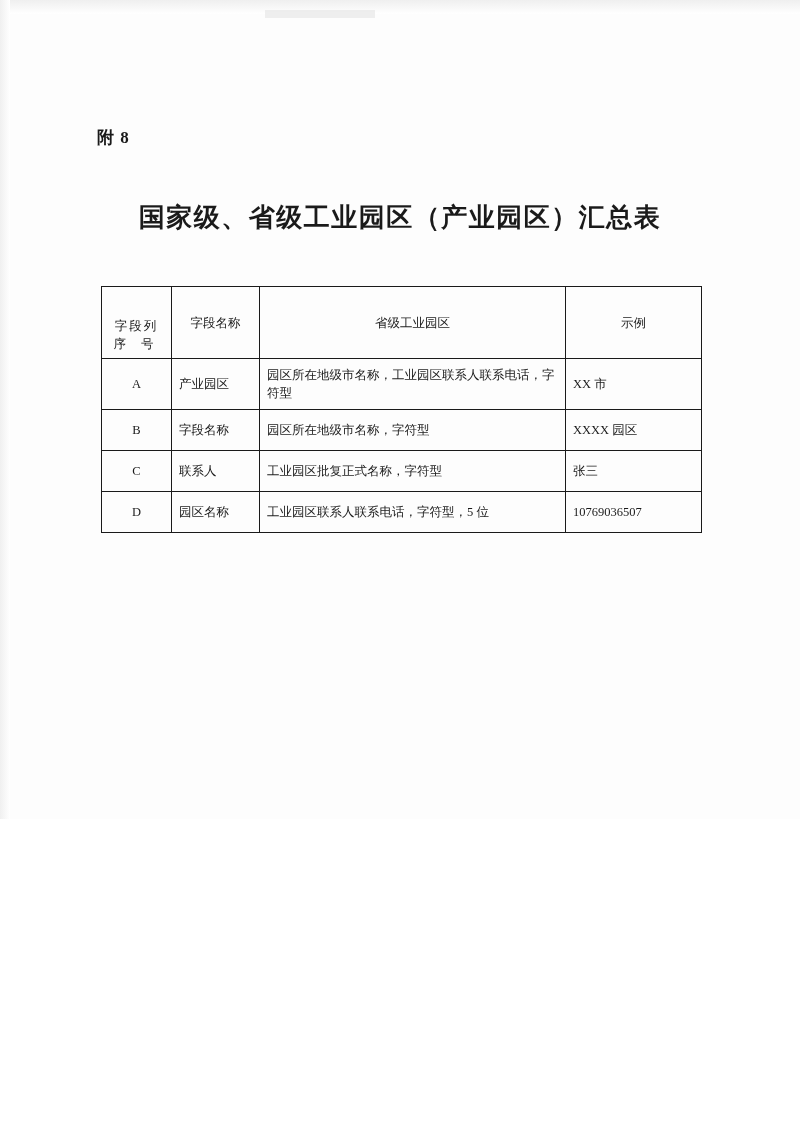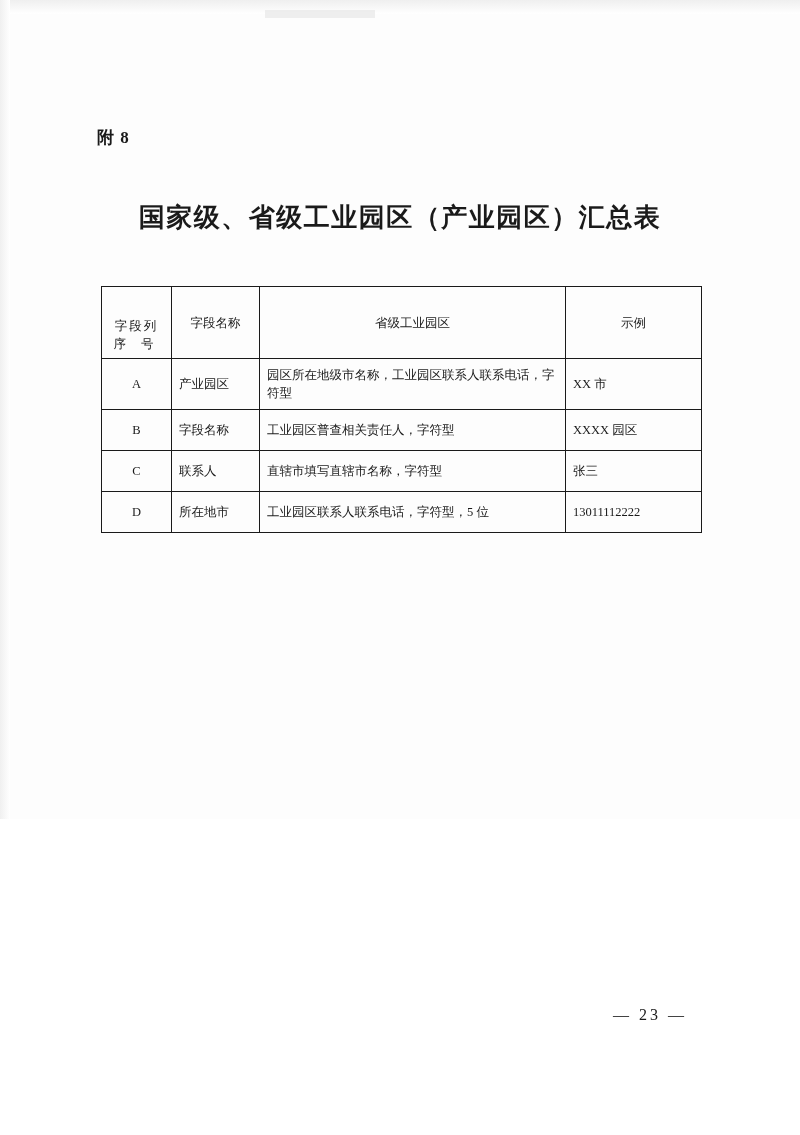--- a/index.html
+++ b/index.html
@@ -148,33 +148,32 @@
     <tbody>
       <tr class="row-tall">
         <td class="cell-center">A</td>
         <td class="cell-left">产业园区</td>
         <td class="cell-left">园区所在地级市名称，工业园区联系人联系电话，字符型</td>
         <td class="cell-left">XX 市</td>
       </tr>
       <tr class="row-normal">
         <td class="cell-center">B</td>
         <td class="cell-left">字段名称</td>
-        <td class="cell-left">工业园区普查相关责任人，字符型</td>
+        <td class="cell-left">园区所在地级市名称，字符型</td>
         <td class="cell-left">XXXX 园区</td>
       </tr>
       <tr class="row-normal">
         <td class="cell-center">C</td>
         <td class="cell-left">联系人</td>
-        <td class="cell-left">直辖市填写直辖市名称，字符型</td>
+        <td class="cell-left">工业园区批复正式名称，字符型</td>
         <td class="cell-left">张三</td>
       </tr>
       <tr class="row-normal">
         <td class="cell-center">D</td>
-        <td class="cell-left">所在地市</td>
+        <td class="cell-left">园区名称</td>
         <td class="cell-left">工业园区联系人联系电话，字符型，5 位</td>
-        <td class="cell-left">13011112222</td>
+        <td class="cell-left">10769036507</td>
       </tr>
     </tbody>
   </table>
 
-  <div class="page-number">— 23 —</div>
 
 </div>
 
 </body></html>

